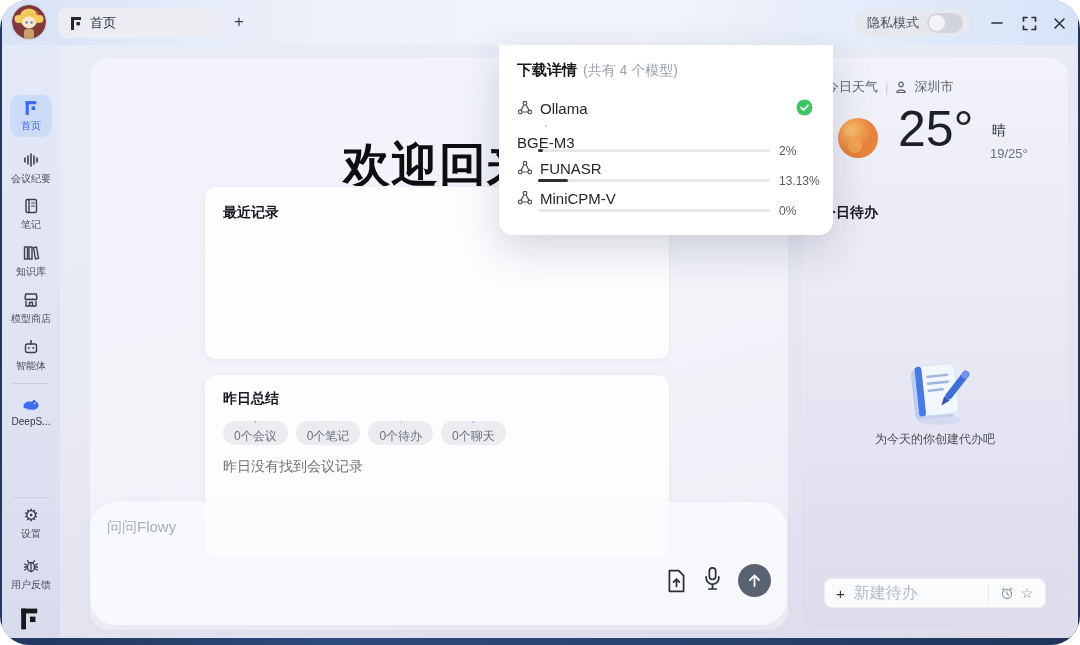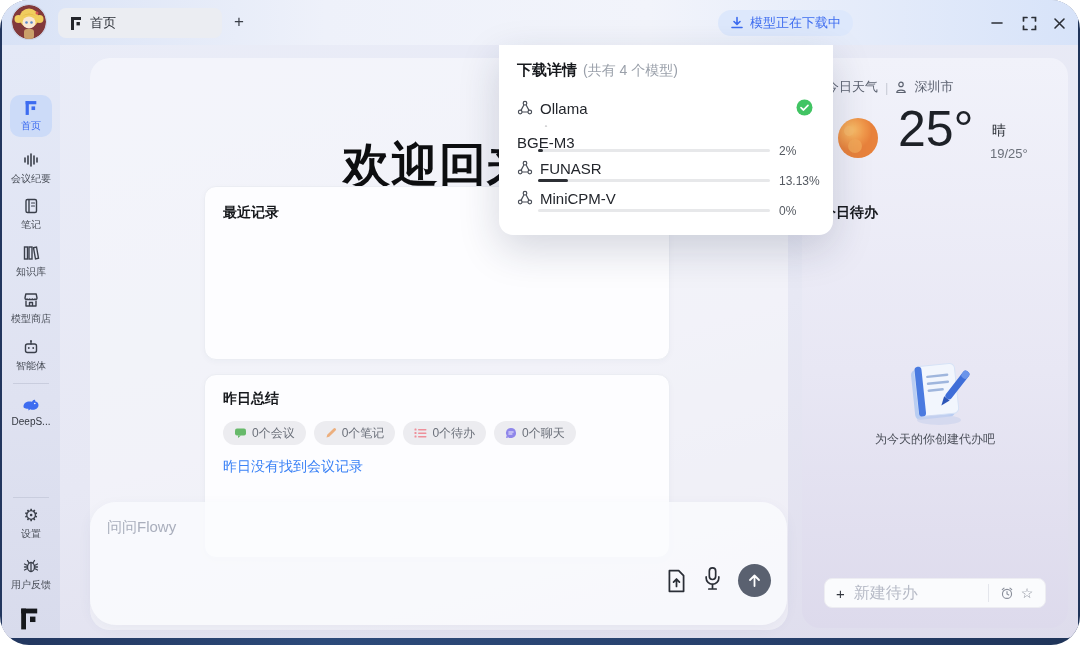--- a/index.html
+++ b/index.html
@@ -42,22 +42,22 @@
   .right-panel { position:absolute; left:800px; top:58px; width:266px; height:570px; border-radius:18px;
     background:linear-gradient(180deg,#f1f2fa 0%,#e8e7f4 55%,#dddaec 100%); }
 
   .welcome { position:absolute; left:0; top:76px; width:698px; text-align:center; font-size:47px; font-weight:800; color:#0d0e10; letter-spacing:1px; }
   .subtitle { position:absolute; left:127px; top:150px; font-size:15px; color:#8b919c; }
 
   .card { position:absolute; background:#fdfdff; border:1px solid #ebedf3; border-radius:12px; box-shadow:0 2px 6px rgba(40,50,80,.03); }
   .card-title { font-size:14px; font-weight:bold; color:#17191d; }
 
   .badges { display:flex; gap:8px; margin-top:13px; }
-  .badge { display:flex; align-items:center; gap:5px; background:#ececf0; border-radius:12px; height:24px; padding:0 11px; font-size:12px; color:#6b707a; }
-  .empty-text { margin-top:13px; font-size:14px; color:#3b82f6; }
+  .badge { display:flex; align-items:center; gap:5px; background:#ececf0; border-radius:12px; height:24px; padding:0 11px; font-size:12px; color:#6b707a;flex-direction:column; }
+  .empty-text { margin-top:13px; font-size:14px; color:#737373; }
 
   .ask-panel { position:absolute; left:88px; top:502px; width:697px; height:123px; border-radius:26px;
     background:rgba(250,251,254,0.78); box-shadow:0 4px 14px rgba(60,70,110,.05); }
   .ask-ph { position:absolute; left:17px; top:16px; font-size:15px; color:#a9aebc; }
   .send-btn { position:absolute; left:648px; top:62px; width:33px; height:33px; border-radius:50%; background:#5a6170; display:flex; align-items:center; justify-content:center; }
 
   
   .popup { position:absolute; left:497px; top:45px; width:334px; height:190px; background:#ffffff; border-radius:0 0 14px 14px;
     box-shadow:0 14px 40px rgba(30,40,70,.18);padding-left:12px; }
   .popup-title-row { position:absolute; left:18px; top:16px; display:flex; align-items:baseline; gap:6px; }
@@ -109,28 +109,27 @@
     <div class="tab">
       <svg width="13" height="15" viewBox="0 0 13 15">
         <rect x="1" y="1" width="3" height="13" fill="#24262b"></rect>
             <rect x="1" y="1" width="10" height="3" fill="#24262b"></rect>
             <rect x="6.5" y="6" width="3.4" height="3.4" fill="#24262b"></rect>
       </svg>
       <span class="tab-label">首页</span>
     </div>
     <div class="newtab">+</div>
 
-    <div class="dl-pill">
-      <svg width="14" height="14" viewBox="0 0 14 14">
-        <path d="M7 1.5 V8 M4 5.5 L7 8.5 L10 5.5" stroke="#3d6cf0" stroke-width="1.6" fill="none" stroke-linecap="round" stroke-linejoin="round"></path>
-        <path d="M2 11.5 H12" stroke="#3d6cf0" stroke-width="1.6" stroke-linecap="round"></path>
-      </svg>
-      <span>模型正在下载中</span>
-    </div>
-
+
+    <div class="priv-pill">
+      <span class="priv-label">隐私模式</span>
+      <div class="toggle">
+            <div class="knob"></div>
+          </div>
+    </div>
 
     <div class="winbtn" style="left:984px;">
       <svg width="14" height="14" viewBox="0 0 14 14">
             <path d="M2 7 H12" stroke="#2b2f36" stroke-width="1.6" stroke-linecap="round"></path>
           </svg>
     </div>
     <div class="winbtn" style="left:1016px;">
       <svg width="15" height="15" viewBox="0 0 15 15">
         <path d="M1.5 5 V1.5 H5 M10 1.5 H13.5 V5 M13.5 10 V13.5 H10 M5 13.5 H1.5 V10" stroke="#2b2f36" stroke-width="1.7" fill="none" stroke-linecap="round"></path>
       </svg>

